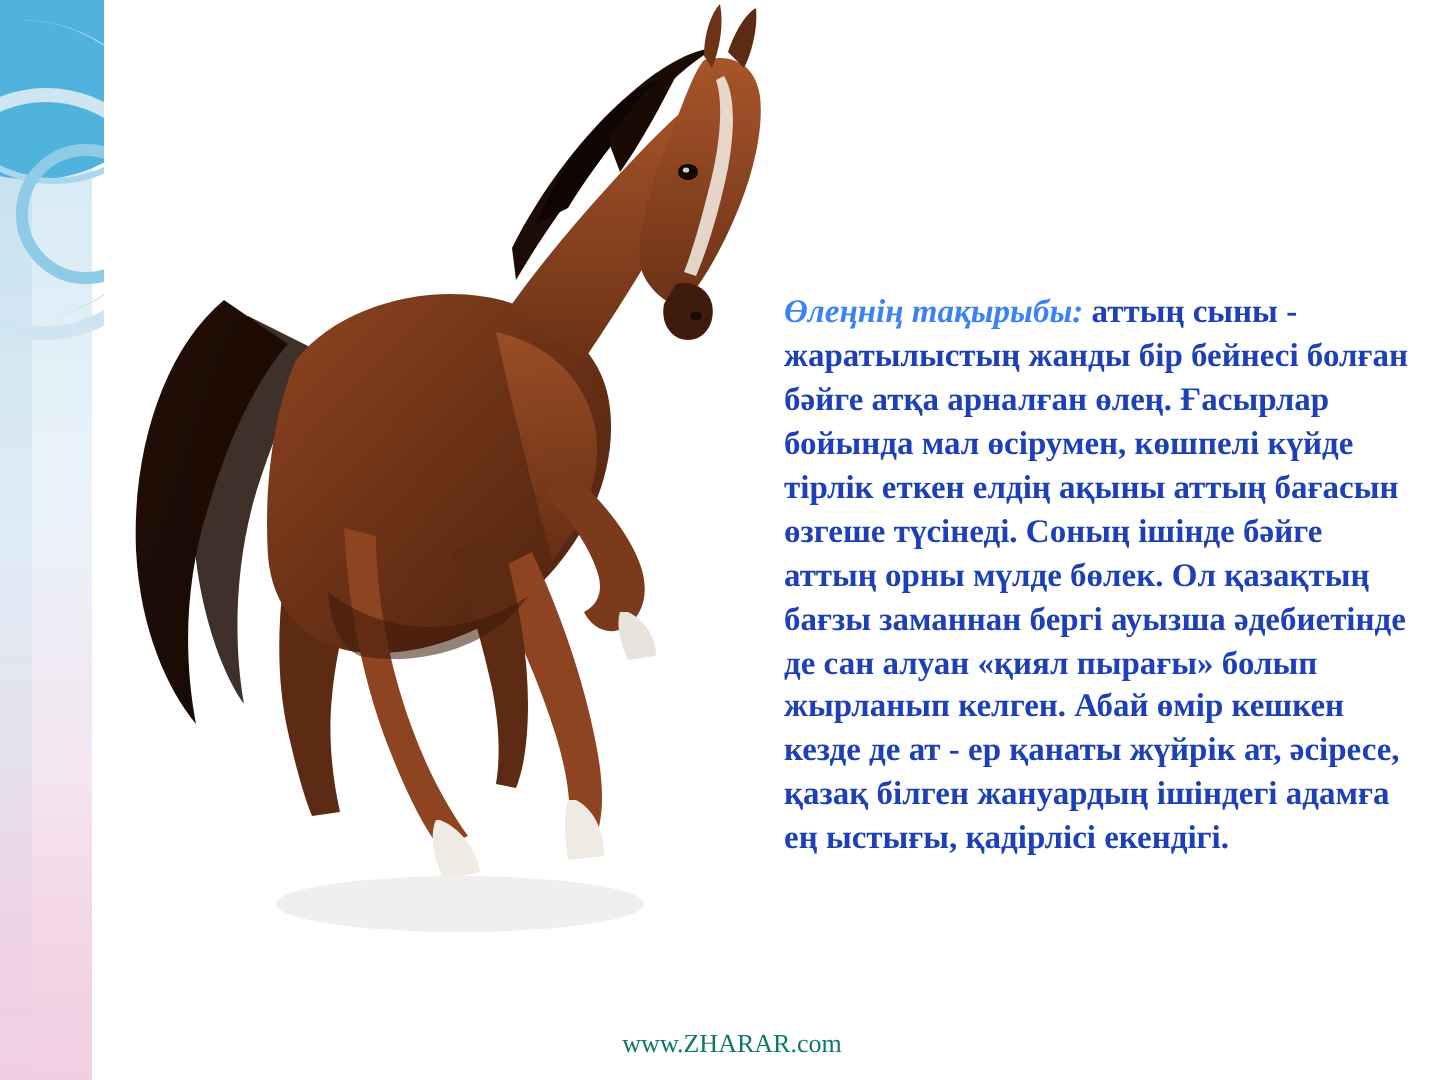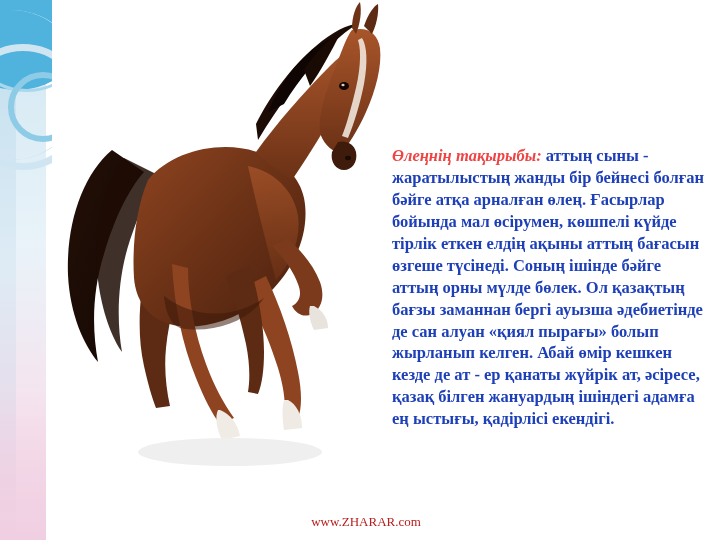--- a/index.html
+++ b/index.html
@@ -122,35 +122,35 @@
     color: #1d3fb8;
     font-family: "Liberation Serif", serif;
     font-size: 16.5px;
     font-weight: bold;
     line-height: 1.33;
     text-align: left;
     letter-spacing: 0px;
   }
   .text-block .lead-label {
     font-style: italic;
-    color: #ef4444;
+    color: #3b82f6;
   }
   .text-block .quoted {
   }
 
   
   .footer-url {
     position: absolute;
     left: 12px;
     right: 0;
     bottom: 10px;
     text-align: center;
     font-family: "Liberation Serif", serif;
     font-size: 13px;
-    color: #b91c1c;
+    color: #0f766e;
   }
 </style>
 </head>
 <body>
 
 <div class="slide">
 
   <div class="left-band">
     <div class="left-band-inner"></div>
     <div class="deco-bottom-fade"></div>

